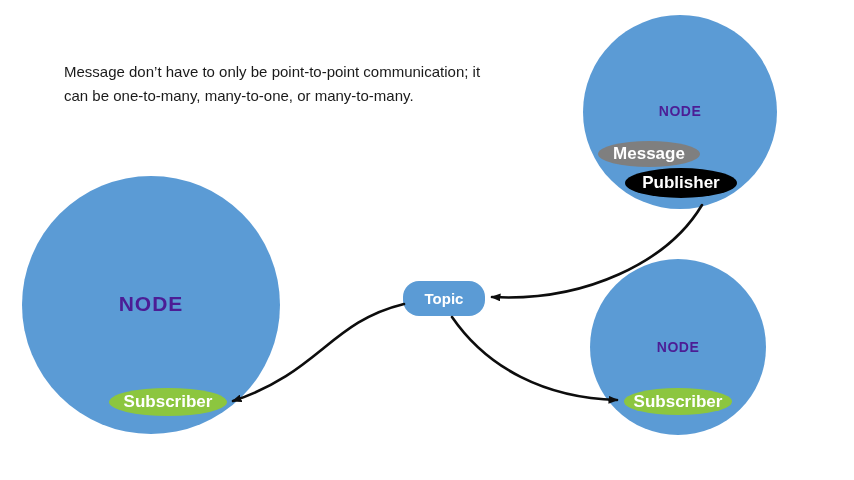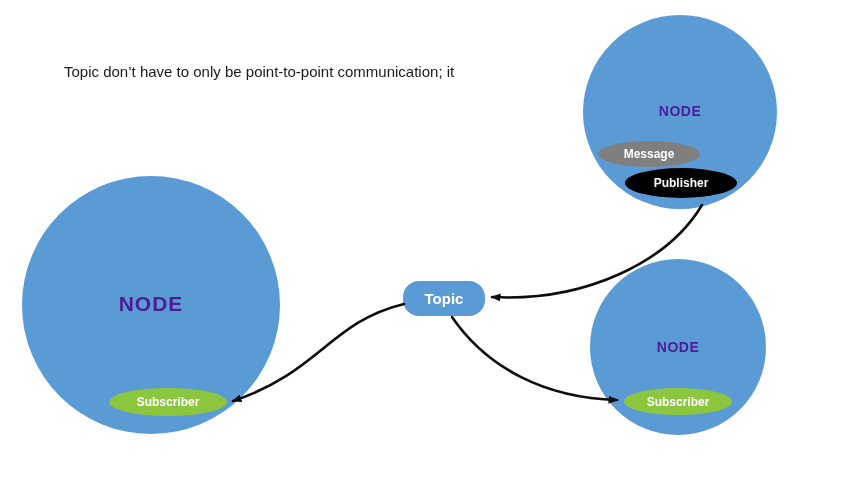--- a/index.html
+++ b/index.html
@@ -42,21 +42,21 @@
   }
   #left-node .node-label { top: 116px; font-size: 21px; letter-spacing: 1px; }
   #tr-node   .node-label { top: 88px;  font-size: 14px; letter-spacing: 0.5px; }
   #br-node   .node-label { top: 80px;  font-size: 14px; letter-spacing: 0.5px; }
 
   .badge {
     position: absolute;
     border-radius: 50%;
     color: #ffffff;
     font-weight: bold;
-    font-size: 12px;
+    font-size: 17px;
     display: flex;
     align-items: center;
     justify-content: center;
     text-align: right;
   }
   #left-subscriber { left: 109px; top: 388px; width: 118px; height: 28px; background: #8CC63F; }
   #tr-message      { left: 598px; top: 141px; width: 102px; height: 26px; background: #7F7F7F; }
   #tr-publisher    { left: 625px; top: 168px; width: 112px; height: 30px; background: #000000; }
   #br-subscriber   { left: 624px; top: 388px; width: 108px; height: 27px; background: #8CC63F; }
 
@@ -89,21 +89,22 @@
     stroke-width: 2.6;
     stroke-linecap: round;
   }
 </style>
 </head>
 <body>
 
 <div id="canvas">
 
   <div class="desc">
-    <div>Topic don’t have to only be point-to-point communication; it</div>
+    <div>Message don’t have to only be point-to-point communication; it</div>
+    <div>can be one-to-many, many-to-one, or many-to-many.</div>
   </div>
 
   <div id="left-node" class="circle">
     <div class="node-label">NODE</div>
   </div>
   <div id="left-subscriber" class="badge">
     <span>Subscriber</span>
   </div>
 
   <div id="tr-node" class="circle">

